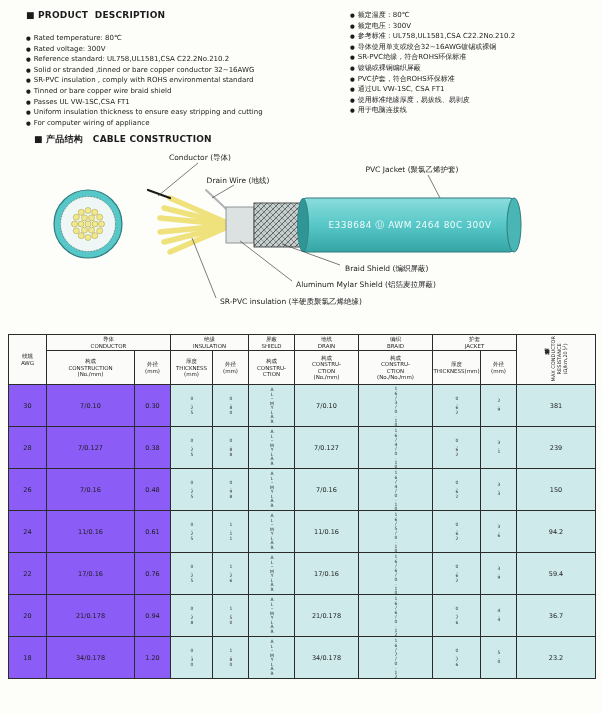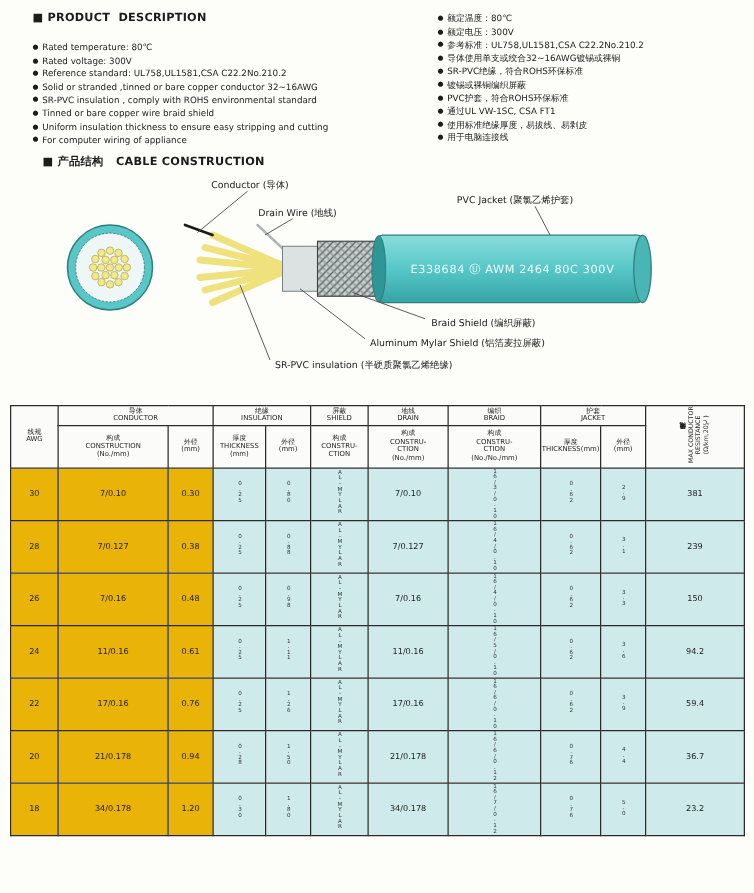--- a/index.html
+++ b/index.html
@@ -19,21 +19,21 @@
   .construction .sec-title { padding-left:34px; margin-bottom:0; }
   svg text { font-family:"DejaVu Sans","Liberation Sans",sans-serif; }
   .table-wrap { margin:14px 8px 0 8px; }
   table { border-collapse:collapse; table-layout:fixed; width:587px; }
   th, td { border:1px solid #2b2b2b; text-align:center; vertical-align:middle; padding:0; overflow:hidden; }
   thead th { font-weight:normal; font-size:5.5px; line-height:6.5px; white-space:pre-line; background:#fbfcfa; }
   thead tr.h1 { height:16px; }
   thead tr.h2 { height:34px; }
   tbody tr { height:42px; }
   tbody td { font-size:6.5px; }
-  .cream { background:#eab308; }
+  .cream { background:#8b5cf6; }
   .cyan  { background:#cfeaea; }
   .vtext { display:inline-block; writing-mode:vertical-rl; text-orientation:upright;
            font-size:4.5px; line-height:6px; letter-spacing:-0.5px; max-height:38px; color:#333; }
   .vhead-span { display:inline-block; writing-mode:vertical-rl; transform:rotate(180deg);
            white-space:pre-line; font-size:5px; line-height:6px; max-height:46px; }
 </style>
 </head>
 <body>
 
 <div class="top">
@@ -56,20 +56,24 @@
           <span class="blt">●</span>
           <span>Solid or stranded ,tinned or bare copper conductor 32~16AWG</span>
         </li>
       <li>
           <span class="blt">●</span>
           <span>SR-PVC insulation , comply with ROHS environmental standard</span>
         </li>
       <li>
           <span class="blt">●</span>
           <span>Tinned or bare copper wire braid shield</span>
+        </li>
+      <li>
+          <span class="blt">●</span>
+          <span>Passes UL VW-1SC,CSA FT1</span>
         </li>
       <li>
           <span class="blt">●</span>
           <span>Uniform insulation thickness to ensure easy stripping and cutting</span>
         </li>
       <li>
           <span class="blt">●</span>
           <span>For computer wiring of appliance</span>
         </li>
     </ul>

